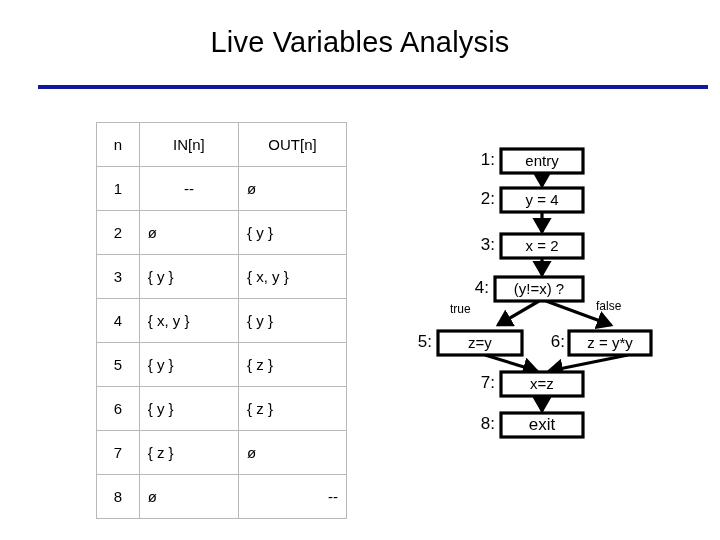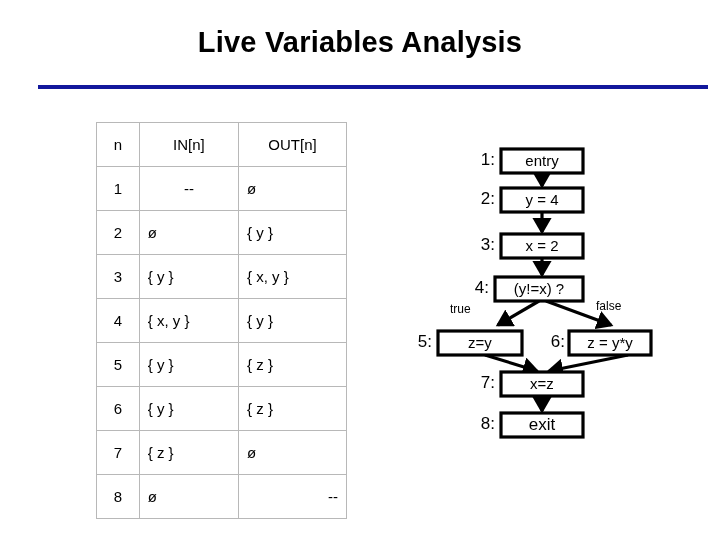--- a/index.html
+++ b/index.html
@@ -17,21 +17,21 @@
   }
 
   
   #slide-title {
     position: absolute;
     left: 0;
     top: 26px;
     width: 720px;
     text-align: center;
     font-size: 29px;
-    font-weight: bold;
+    font-weight: normal;
     letter-spacing: 0.2px;
     color: #000000;
     white-space: nowrap;
   }
 
   #title-rule {
     position: absolute;
     left: 38px;
     top: 85px;
     width: 670px;

